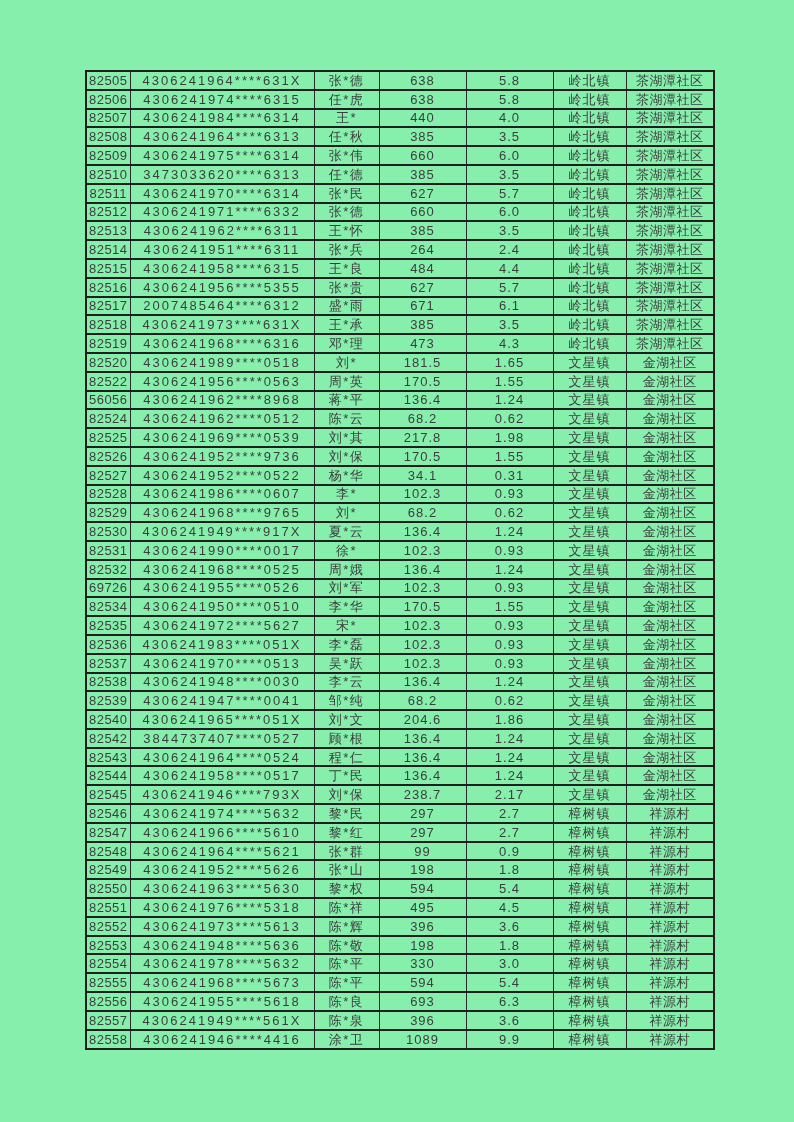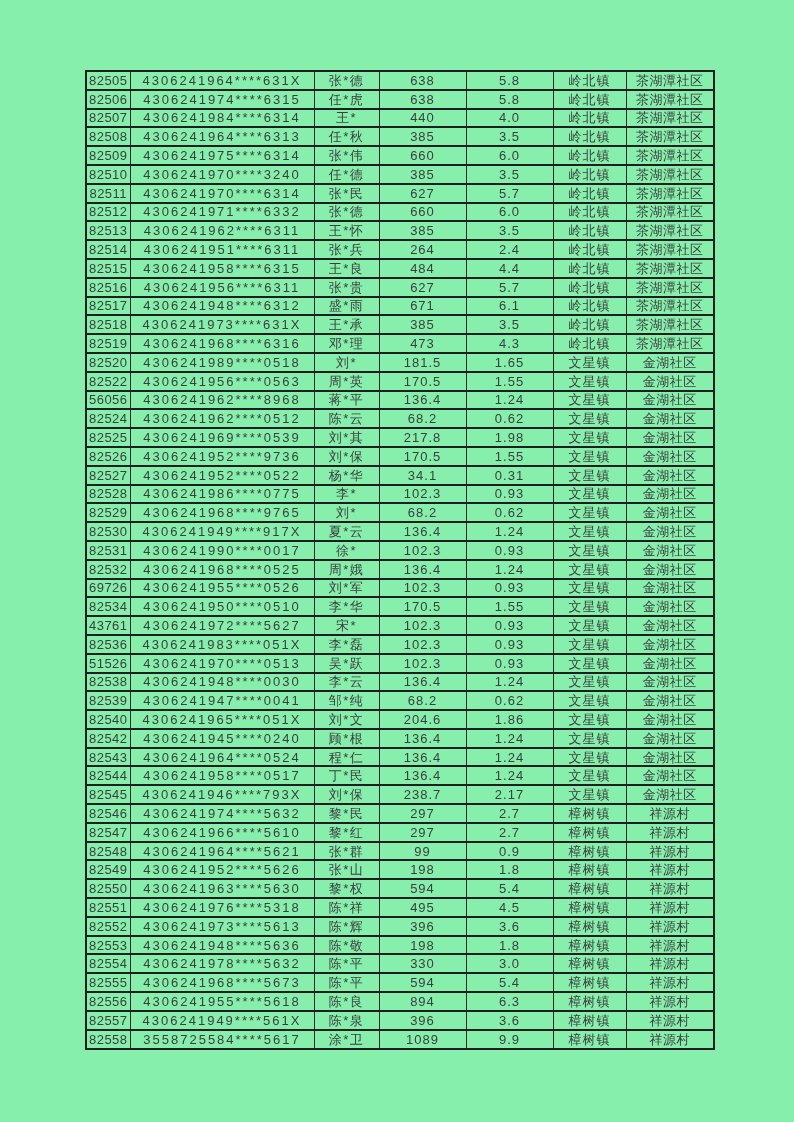--- a/index.html
+++ b/index.html
@@ -104,21 +104,21 @@
           <td class="c0">82509</td>
           <td class="c1">4306241975****6314</td>
           <td class="c2">张*伟</td>
           <td class="c3">660</td>
           <td class="c4">6.0</td>
           <td class="c5">岭北镇</td>
           <td class="c6">茶湖潭社区</td>
         </tr>
         <tr>
           <td class="c0">82510</td>
-          <td class="c1">4306241970****3240</td>
+          <td class="c1">3473033620****6313</td>
           <td class="c2">任*德</td>
           <td class="c3">385</td>
           <td class="c4">3.5</td>
           <td class="c5">岭北镇</td>
           <td class="c6">茶湖潭社区</td>
         </tr>
         <tr>
           <td class="c0">82511</td>
           <td class="c1">4306241970****6314</td>
           <td class="c2">张*民</td>
@@ -158,30 +158,30 @@
           <td class="c0">82515</td>
           <td class="c1">4306241958****6315</td>
           <td class="c2">王*良</td>
           <td class="c3">484</td>
           <td class="c4">4.4</td>
           <td class="c5">岭北镇</td>
           <td class="c6">茶湖潭社区</td>
         </tr>
         <tr>
           <td class="c0">82516</td>
-          <td class="c1">4306241956****6311</td>
+          <td class="c1">4306241956****5355</td>
           <td class="c2">张*贵</td>
           <td class="c3">627</td>
           <td class="c4">5.7</td>
           <td class="c5">岭北镇</td>
           <td class="c6">茶湖潭社区</td>
         </tr>
         <tr>
           <td class="c0">82517</td>
-          <td class="c1">4306241948****6312</td>
+          <td class="c1">2007485464****6312</td>
           <td class="c2">盛*雨</td>
           <td class="c3">671</td>
           <td class="c4">6.1</td>
           <td class="c5">岭北镇</td>
           <td class="c6">茶湖潭社区</td>
         </tr>
         <tr>
           <td class="c0">82518</td>
           <td class="c1">4306241973****631X</td>
           <td class="c2">王*承</td>
@@ -257,21 +257,21 @@
           <td class="c0">82527</td>
           <td class="c1">4306241952****0522</td>
           <td class="c2">杨*华</td>
           <td class="c3">34.1</td>
           <td class="c4">0.31</td>
           <td class="c5">文星镇</td>
           <td class="c6">金湖社区</td>
         </tr>
         <tr>
           <td class="c0">82528</td>
-          <td class="c1">4306241986****0775</td>
+          <td class="c1">4306241986****0607</td>
           <td class="c2">李*</td>
           <td class="c3">102.3</td>
           <td class="c4">0.93</td>
           <td class="c5">文星镇</td>
           <td class="c6">金湖社区</td>
         </tr>
         <tr>
           <td class="c0">82529</td>
           <td class="c1">4306241968****9765</td>
           <td class="c2">刘*</td>
@@ -319,39 +319,39 @@
         <tr>
           <td class="c0">82534</td>
           <td class="c1">4306241950****0510</td>
           <td class="c2">李*华</td>
           <td class="c3">170.5</td>
           <td class="c4">1.55</td>
           <td class="c5">文星镇</td>
           <td class="c6">金湖社区</td>
         </tr>
         <tr>
-          <td class="c0">43761</td>
+          <td class="c0">82535</td>
           <td class="c1">4306241972****5627</td>
           <td class="c2">宋*</td>
           <td class="c3">102.3</td>
           <td class="c4">0.93</td>
           <td class="c5">文星镇</td>
           <td class="c6">金湖社区</td>
         </tr>
         <tr>
           <td class="c0">82536</td>
           <td class="c1">4306241983****051X</td>
           <td class="c2">李*磊</td>
           <td class="c3">102.3</td>
           <td class="c4">0.93</td>
           <td class="c5">文星镇</td>
           <td class="c6">金湖社区</td>
         </tr>
         <tr>
-          <td class="c0">51526</td>
+          <td class="c0">82537</td>
           <td class="c1">4306241970****0513</td>
           <td class="c2">吴*跃</td>
           <td class="c3">102.3</td>
           <td class="c4">0.93</td>
           <td class="c5">文星镇</td>
           <td class="c6">金湖社区</td>
         </tr>
         <tr>
           <td class="c0">82538</td>
           <td class="c1">4306241948****0030</td>
@@ -374,21 +374,21 @@
           <td class="c0">82540</td>
           <td class="c1">4306241965****051X</td>
           <td class="c2">刘*文</td>
           <td class="c3">204.6</td>
           <td class="c4">1.86</td>
           <td class="c5">文星镇</td>
           <td class="c6">金湖社区</td>
         </tr>
         <tr>
           <td class="c0">82542</td>
-          <td class="c1">4306241945****0240</td>
+          <td class="c1">3844737407****0527</td>
           <td class="c2">顾*根</td>
           <td class="c3">136.4</td>
           <td class="c4">1.24</td>
           <td class="c5">文星镇</td>
           <td class="c6">金湖社区</td>
         </tr>
         <tr>
           <td class="c0">82543</td>
           <td class="c1">4306241964****0524</td>
           <td class="c2">程*仁</td>
@@ -502,37 +502,37 @@
           <td class="c2">陈*平</td>
           <td class="c3">594</td>
           <td class="c4">5.4</td>
           <td class="c5">樟树镇</td>
           <td class="c6">祥源村</td>
         </tr>
         <tr>
           <td class="c0">82556</td>
           <td class="c1">4306241955****5618</td>
           <td class="c2">陈*良</td>
-          <td class="c3">894</td>
+          <td class="c3">693</td>
           <td class="c4">6.3</td>
           <td class="c5">樟树镇</td>
           <td class="c6">祥源村</td>
         </tr>
         <tr>
           <td class="c0">82557</td>
           <td class="c1">4306241949****561X</td>
           <td class="c2">陈*泉</td>
           <td class="c3">396</td>
           <td class="c4">3.6</td>
           <td class="c5">樟树镇</td>
           <td class="c6">祥源村</td>
         </tr>
         <tr>
           <td class="c0">82558</td>
-          <td class="c1">3558725584****5617</td>
+          <td class="c1">4306241946****4416</td>
           <td class="c2">涂*卫</td>
           <td class="c3">1089</td>
           <td class="c4">9.9</td>
           <td class="c5">樟树镇</td>
           <td class="c6">祥源村</td>
         </tr>
       </tbody>
   </table>
 </div>
 

